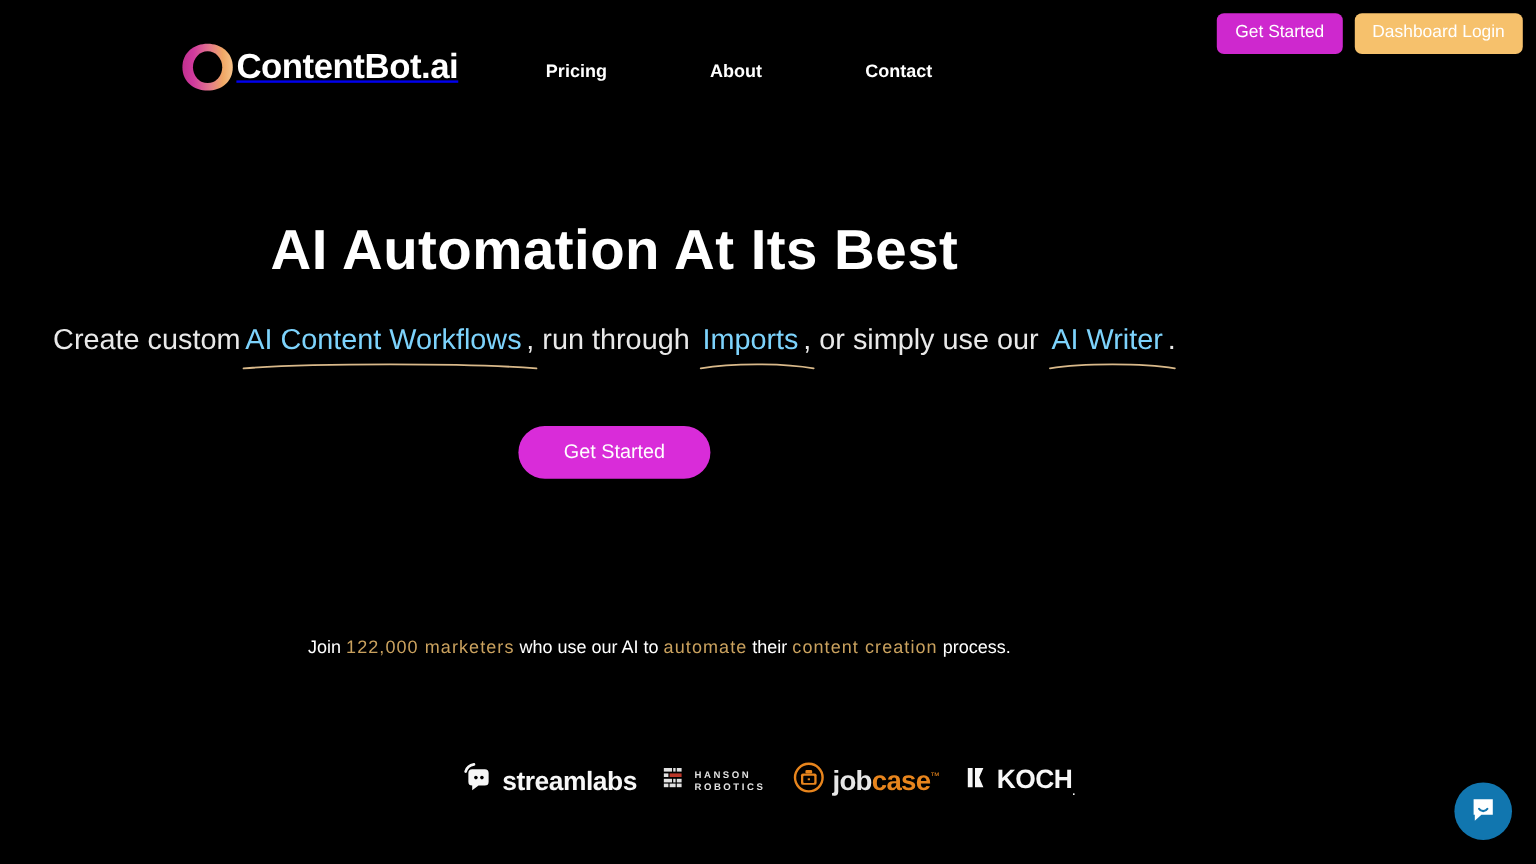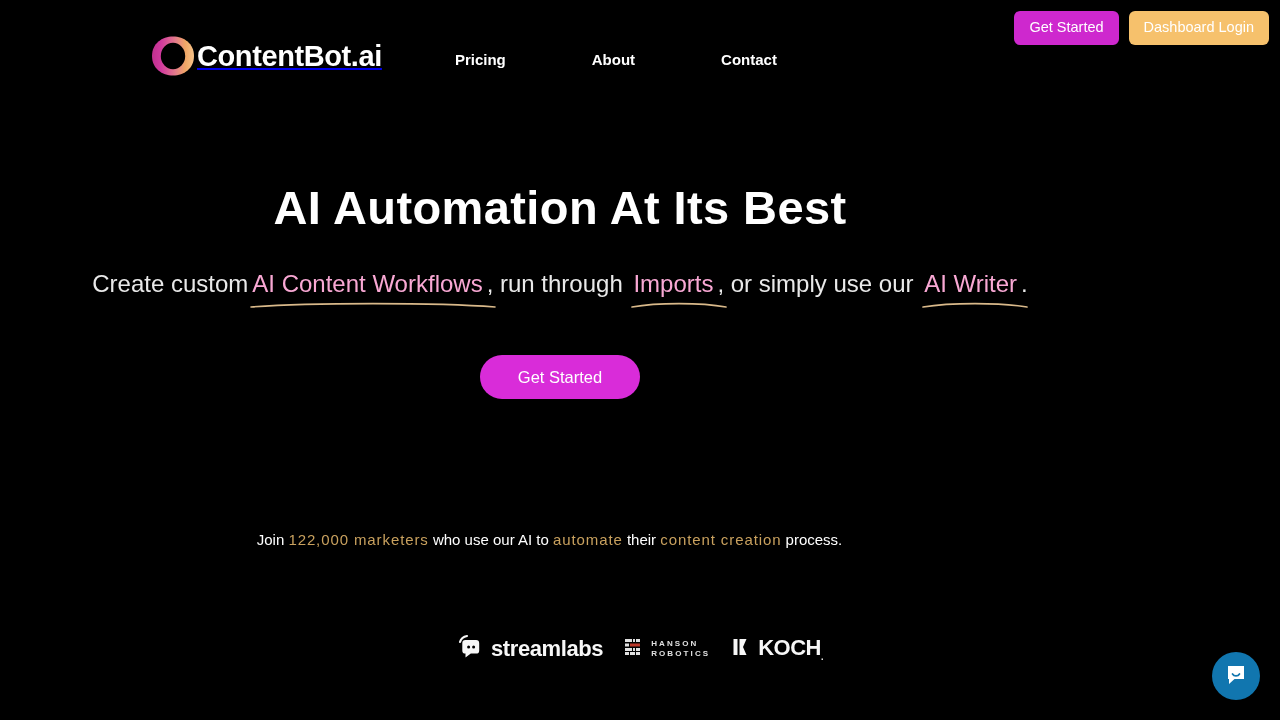--- a/index.html
+++ b/index.html
@@ -39,32 +39,32 @@
   }
   .nav { display:flex; align-items:center; margin-left:63px; padding-top:6px; }
   .nav-link {
     color:#ffffff; font-size:15px; font-weight:bold;
     text-decoration:none; padding:6px 10px; cursor:pointer;
     white-space:nowrap;
   }
   .nav-gap { width:66px; }
 
   
-  .hero { position:absolute; top:0; left:0; width:1024px; text-align:center;margin-left:48px; }
+  .hero { position:absolute; top:0; left:0; width:1024px; text-align:center; }
   .headline {
     margin-top:180px;
     color:#ffffff; font-size:47px; font-weight:bold;
     letter-spacing:0.4px; line-height:1.2;
   }
   .subhead {
     margin-top:32px;
     color:#e9e9e9; font-size:24px; line-height:1.35;
     white-space:nowrap;
   }
-  .hl { position:relative; color:#f9a8d4; padding:0 4px; display:inline-block; }
+  .hl { position:relative; color:#7dd3fc; padding:0 4px; display:inline-block; }
   .hl .swoosh {
     position:absolute; left:0; right:0; bottom:-10px; height:11px;
     display:block; overflow:visible;
   }
   .cta-wrap { margin-top:54px; }
   .btn-cta {
     background:#D92CD9; color:#ffffff; border:none;
     border-radius:999px; padding:14px 38px;
     font-family:"Liberation Sans", sans-serif;
     font-size:16.5px; line-height:1; cursor:pointer;
@@ -225,20 +225,32 @@
           <rect x="5" y="14" width="5" height="3" fill="#e8e8e8"></rect>
           <rect x="11" y="14" width="4" height="3" fill="#e8e8e8"></rect>
         </svg>
       </span>
       <span class="hanson-txt">
         <span>HANSON</span>
         <span>ROBOTICS</span>
       </span>
     </div>
 
+    <div class="logo-item jobcase">
+      <span>
+        <svg width="28" height="28" viewBox="0 0 28 28">
+          <circle cx="14" cy="14" r="11.5" stroke="#F08A1E" stroke-width="2" fill="none"></circle>
+          <rect x="7.5" y="10.5" width="13" height="9.5" rx="1.6" fill="#F08A1E"></rect>
+          <rect x="11.2" y="7.6" width="5.6" height="3" rx="1" fill="#F08A1E"></rect>
+          <rect x="9.4" y="12.4" width="9.2" height="6" rx="0.8" fill="#000"></rect>
+          <rect x="13.1" y="14.6" width="1.9" height="1.6" fill="#F08A1E"></rect>
+        </svg>
+      </span>
+      <span class="jobcase-txt"><span class="jc-job">job</span><span class="jc-case">case</span><span class="jc-tm">™</span></span>
+    </div>
 
     <div class="logo-item koch">
       <span>
         <svg width="22" height="22" viewBox="0 0 22 22">
           <path d="M1.5 3 h4 v16 h-4 z" fill="#ffffff"></path>
           <path d="M7.5 3 h7 l-3.5 8 l3.5 8 h-7 z" fill="#ffffff"></path>
         </svg>
       </span>
       <span class="koch-txt"><span>KOCH</span><span class="koch-tm">.</span></span>
     </div>

